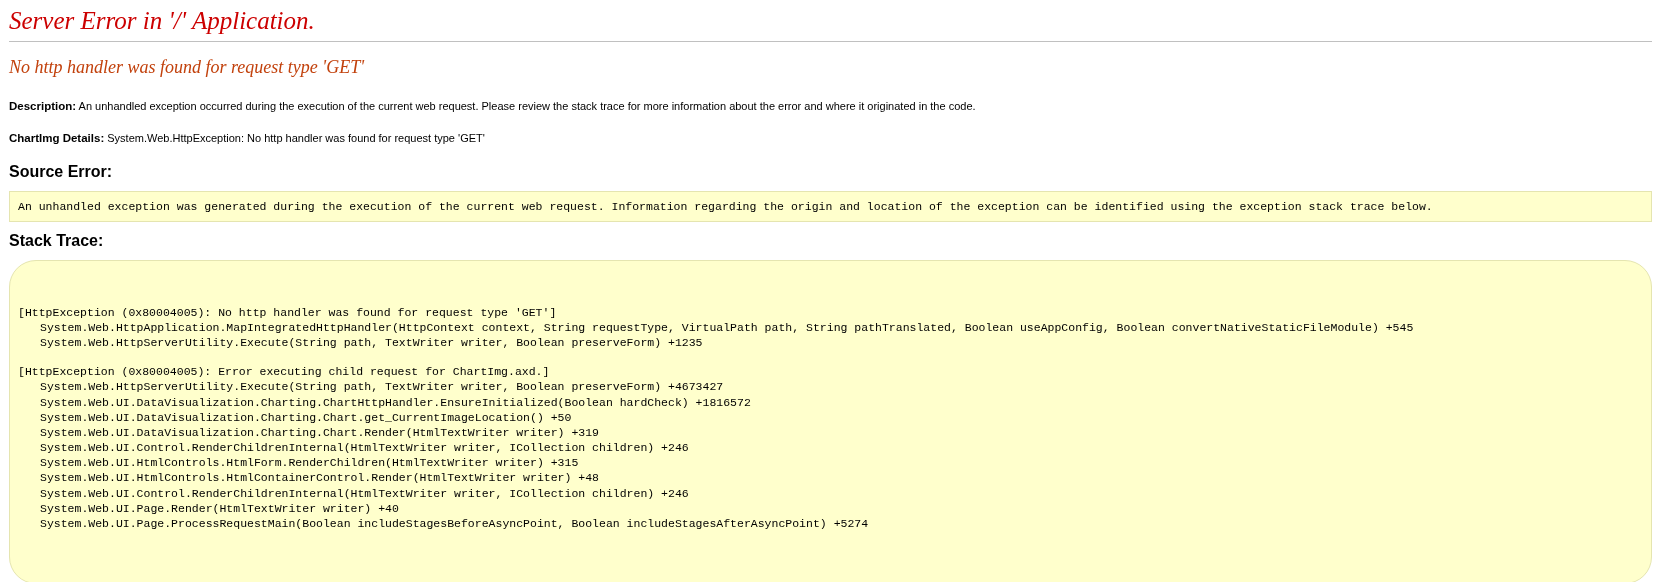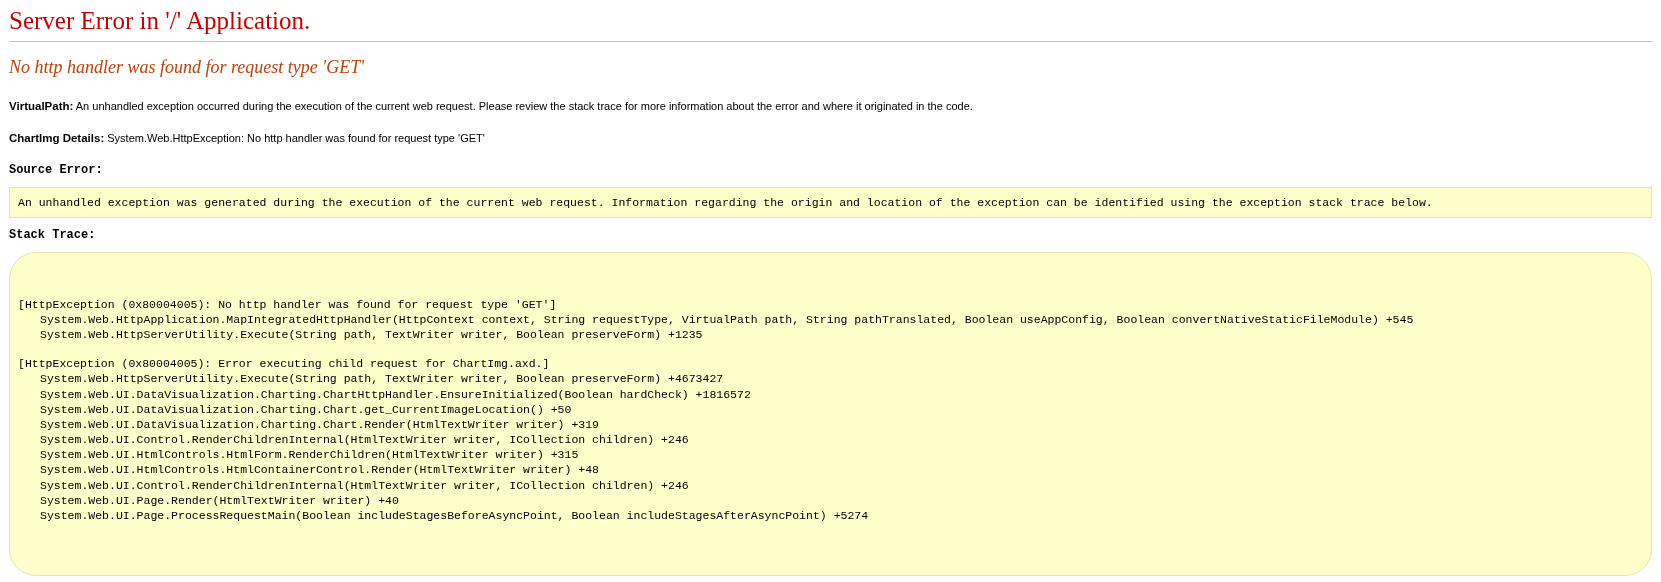--- a/index.html
+++ b/index.html
@@ -20,20 +20,21 @@
     box-sizing: border-box;
   }
   h1.server-error {
     font-family: "Liberation Serif", serif;
     font-size: 25px;
     font-weight: normal;
     color: #cc0000;
     margin: 0 0 6px 0;
     padding: 0;
     line-height: 1.1;
+    font-style: italic;
   }
   hr.rule {
     border: none;
     border-top: 1px solid #c0c0c0;
     margin: 0 0 16px 0;
     height: 0;
   }
   h2.error-title {
     font-family: "Liberation Serif", serif;
     font-style: italic;
@@ -52,22 +53,22 @@
     line-height: 1.3;
   }
   .info-para .label {
     font-weight: bold;
     font-size: 11.5px;
   }
   .info-para .value {
     font-weight: normal;
   }
   .section-head {
-    font-family: Liberation Mono, monospace;
-    font-size: 12px;
+    font-family: Liberation Sans, sans-serif;
+    font-size: 16px;
     font-weight: bold;
     margin: 0 0 10px 0;
   }
   .codeblock {
     background: #ffffcc;
     border: 1px solid #e5e5b0;
     font-family: "Liberation Mono", monospace;
     font-size: 11.5px;
     line-height: 1.32;
     color: #000000;
@@ -99,21 +100,21 @@
 
 <div class="page">
 
   <h1 class="server-error">Server Error in '/' Application.</h1>
 
   <hr class="rule">
 
   <h2 class="error-title">No http handler was found for request type 'GET'</h2>
 
   <p class="info-para">
-    <span class="label">VirtualPath:</span>
+    <span class="label">Description:</span>
     <span class="value">An unhandled exception occurred during the execution of the current web request. Please review the stack trace for more information about the error and where it originated in the code.</span>
   </p>
 
   <p class="info-para">
     <span class="label">ChartImg Details:</span>
     <span class="value">System.Web.HttpException: No http handler was found for request type 'GET'</span>
   </p>
 
   <div class="section-head">Source Error:</div>
 

